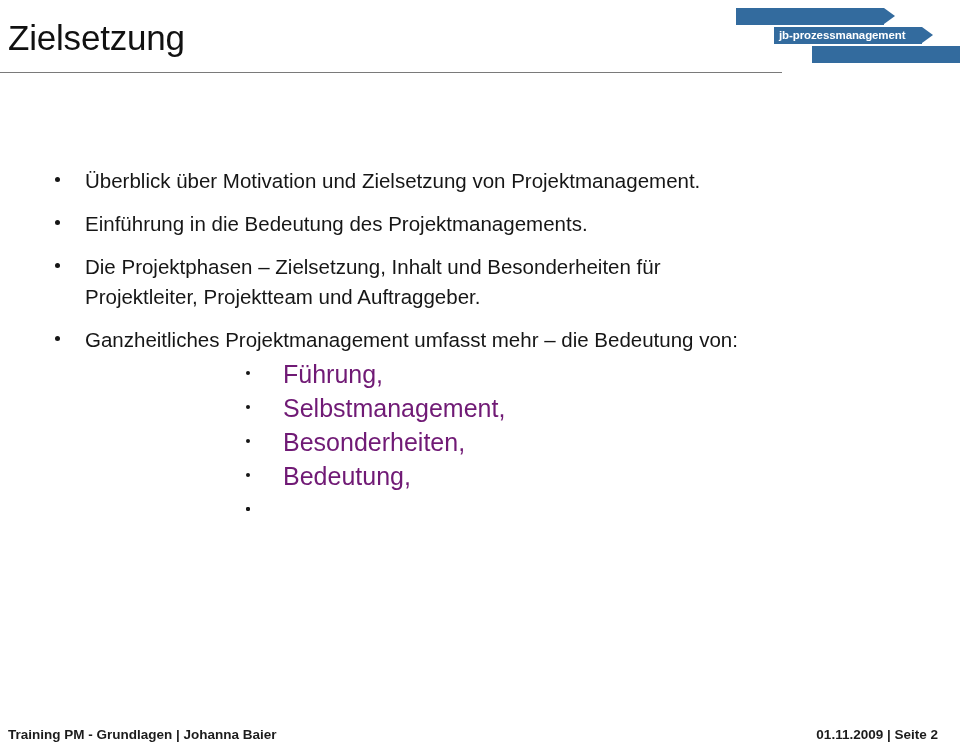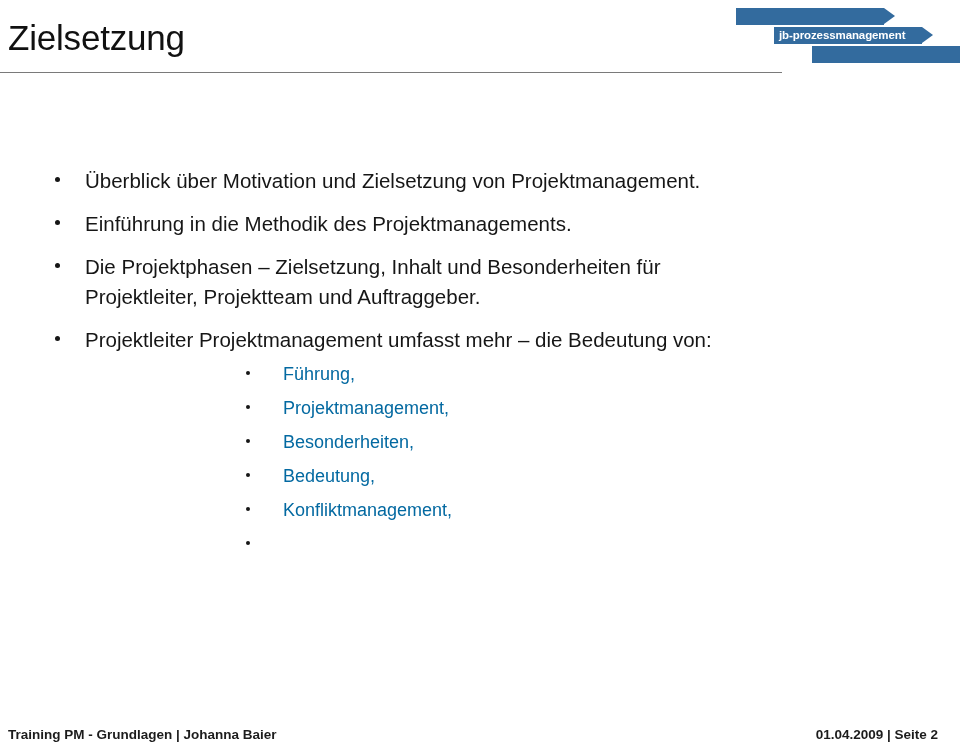--- a/index.html
+++ b/index.html
@@ -141,23 +141,23 @@
 
   .sub-list {
     list-style: none;
     margin: 4px 0 0 0;
     padding: 0;
   }
   .sub-item {
     position: relative;
     padding-left: 198px;
     margin-bottom: 4px;
-    font-size: 18px;
+    font-size: 25px;
     line-height: 30px;
-    color: #0369a1;
+    color: #701a75;
   }
   .sub-item .dot {
     position: absolute;
     left: 161px;
     top: 12px;
     width: 4px;
     height: 4px;
     border-radius: 50%;
     background: #161616;
   }
@@ -210,60 +210,59 @@
   <div class="content">
     <ul class="bullet-list">
 
       <li class="bullet-item">
         <span class="dot"></span>
         <span>Überblick über Motivation und Zielsetzung von Projektmanagement.</span>
       </li>
 
       <li class="bullet-item">
         <span class="dot"></span>
-        <span>Einführung in die Methodik des Projektmanagements.</span>
+        <span>Einführung in die Bedeutung des Projektmanagements.</span>
       </li>
 
       <li class="bullet-item wide">
         <span class="dot"></span>
         <span>Die Projektphasen – Zielsetzung, Inhalt und Besonderheiten für Projektleiter, Projektteam und Auftraggeber.</span>
       </li>
 
       <li class="bullet-item">
         <span class="dot"></span>
-        <span>Projektleiter Projektmanagement umfasst mehr – die Bedeutung von:</span>
+        <span>Ganzheitliches Projektmanagement umfasst mehr – die Bedeutung von:</span>
 
         <ul class="sub-list">
           <li class="sub-item">
             <span class="dot"></span>
             <span>Führung,</span>
           </li>
           <li class="sub-item">
             <span class="dot"></span>
-            <span>Projektmanagement,</span>
+            <span>Selbstmanagement,</span>
           </li>
           <li class="sub-item">
             <span class="dot"></span>
             <span>Besonderheiten,</span>
           </li>
           <li class="sub-item">
             <span class="dot"></span>
             <span>Bedeutung,</span>
           </li>
           <li class="sub-item">
             <span class="dot"></span>
-            <span>Konfliktmanagement,</span>
           </li>
           <li class="sub-item">
             <span class="dot"></span>
           </li>
         </ul>
       </li>
 
     </ul>
   </div>
 
   <div class="footer">
     <div class="footer-left">Training PM - Grundlagen  | Johanna Baier</div>
-    <div class="footer-right">01.04.2009  | Seite 2</div>
+    <div class="footer-right">01.11.2009  | Seite 2</div>
   </div>
 
 </div>
 
 </body></html>

